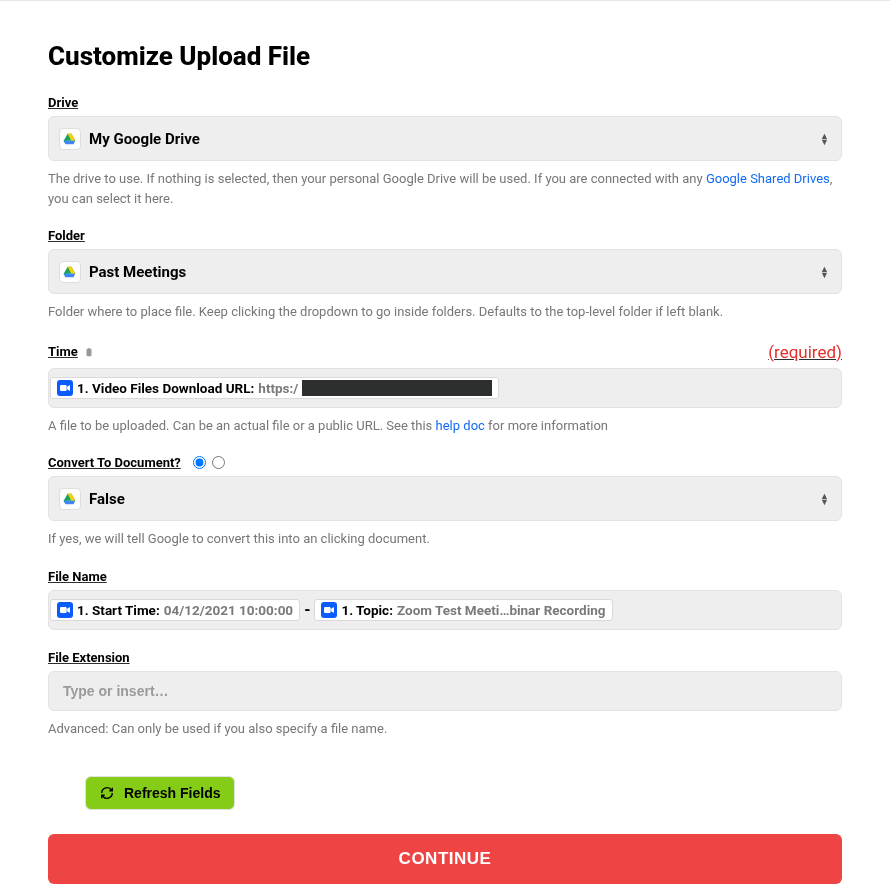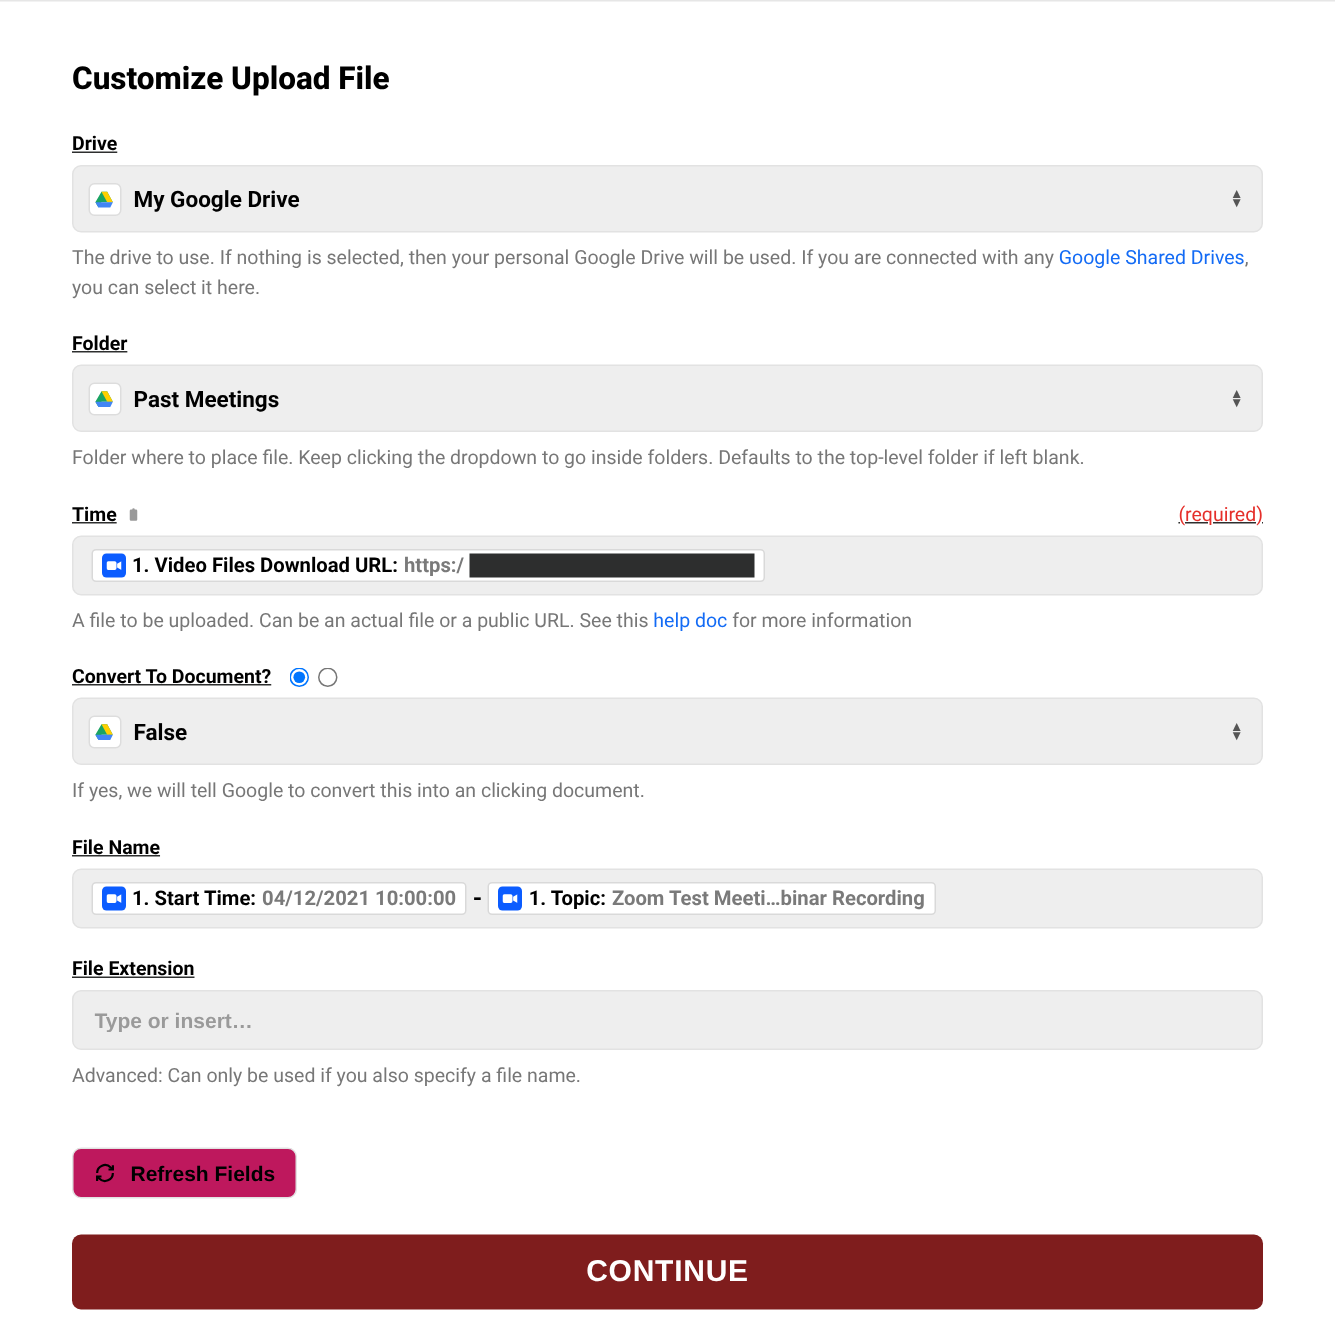--- a/index.html
+++ b/index.html
@@ -6,61 +6,61 @@
   body {
     font-family: -apple-system, BlinkMacSystemFont, "Segoe UI", Roboto, Helvetica, Arial, sans-serif;
     background: #fff;
     width: 890px;
     height: 884px;
     padding: 40px 48px;
     color: #2d2e2e;
     border-top: 1px solid #e6e6e6;
   }
   h1 {
-    font-size: 21px;
+    font-size: 26px;
     font-weight: 800;
     margin-bottom: 24px;
     color: #000;
   }
   .field-block { margin-bottom: 20px; }
   .label-row {
     display: flex;
     justify-content: space-between;
     align-items: center;
     margin-bottom: 6px;
     text-decoration: underline;
   }
   .label {
     font-size: 13px;
     font-weight: 700;
     color: #000;
     display: flex;
     align-items: center;
     gap: 6px;
   }
-  .required { font-size: 13px; color: #e52f2a; }
+  .required { font-size: 17px; color: #e52f2a; }
   .select-box {
     background: #eeeeee;
     border: 1px solid #e2e2e2;
     border-radius: 6px;
     height: 45px;
     display: flex;
     align-items: center;
     padding: 0 40px 0 10px;
     position: relative;
     cursor: pointer;
   }
   .input-box {
     background: #eeeeee;
     border: 1px solid #e2e2e2;
     border-radius: 6px;
     min-height: 40px;
     display: flex;
     align-items: center;
-    padding: 6px 12px;
+    padding: 6px 1px;
     gap: 0;
     flex-wrap: wrap;
   }
   .text-input {
     background: #eeeeee;
     border: 1px solid #e2e2e2;
     border-radius: 6px;
     height: 40px;
     width: 100%;
     padding: 0 14px;
@@ -136,41 +136,42 @@
     flex-shrink: 0;
   }
   .zoom-icon svg { width: 10px; height: 8px; }
   .small-icon { width: 10px; height: 10px; fill: #999; }
   .radio-row { display: inline-flex; align-items: center; gap: 6px; margin-left: 6px; }
   .sep { font-weight: 700; color: #000; margin: 0 4px; }
   .refresh-btn {
     display: inline-flex;
     align-items: center;
     gap: 10px;
-    background: #be185d;
+    background: #84cc16;
     border: 1px solid #e2e2e2;
     border-radius: 6px;
     padding: 8px 14px;
     font-size: 14px;
     font-weight: 700;
     cursor: pointer;
     margin-top: 18px;
     margin-bottom: 24px;
+    margin-left: 37px;
   }
   .continue-btn {
     display: flex;
     width: 100%;
     height: 50px;
     align-items: center;
     justify-content: center;
-    background: #7f1d1d;
+    background: #ef4444;
     color: #fff;
     border: none;
     border-radius: 6px;
-    font-size: 20px;
+    font-size: 17px;
     font-weight: 800;
     letter-spacing: 0.5px;
     cursor: pointer;
     text-align: right;
   }
 </style>
 </head>
 <body>
 
 

